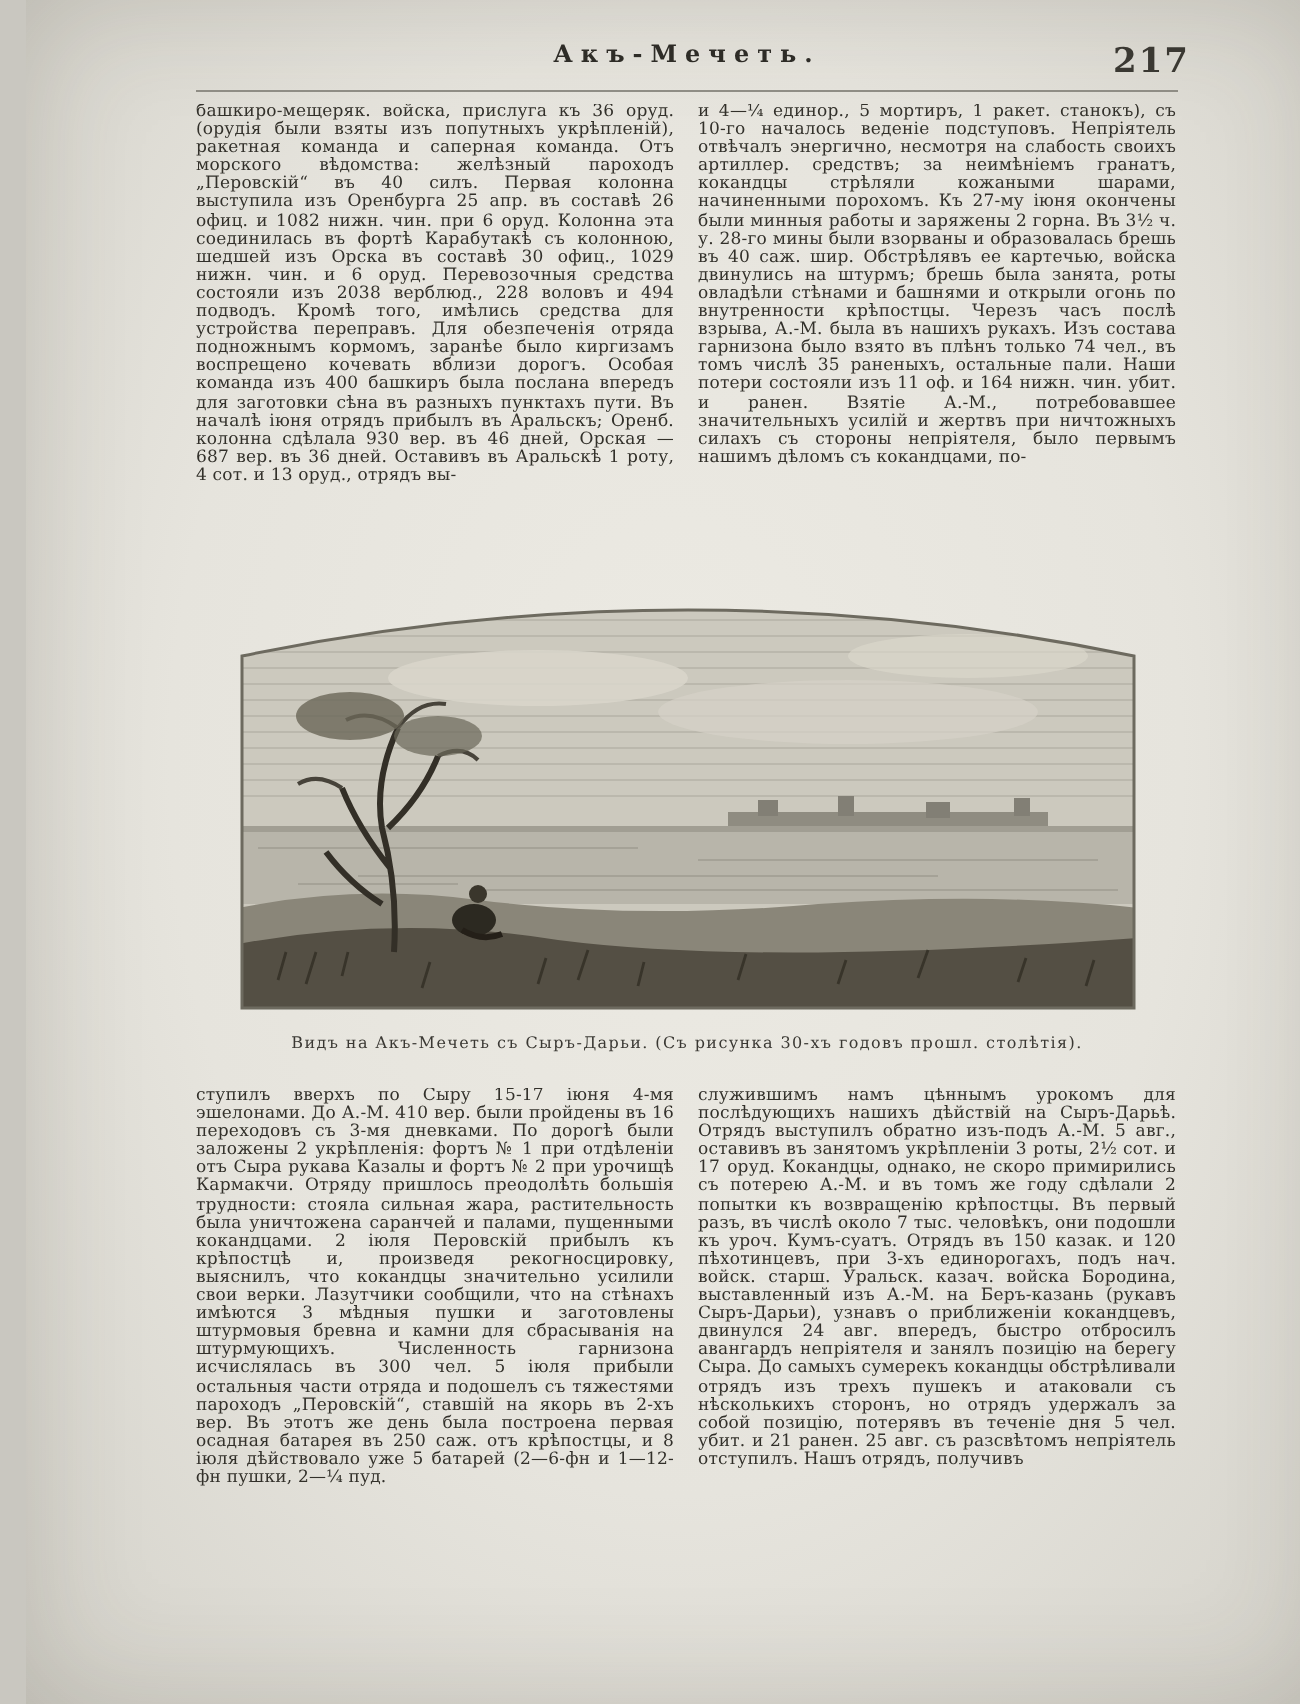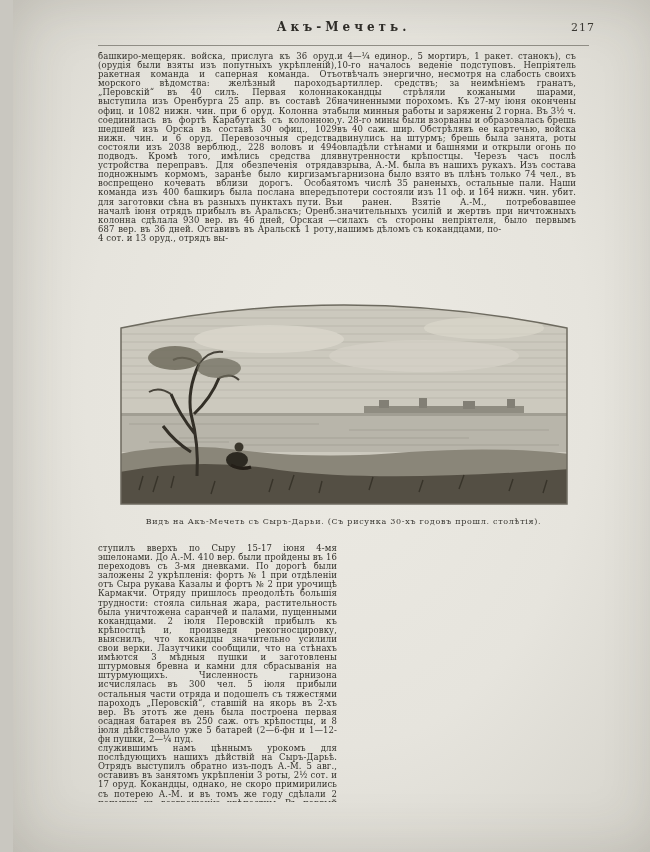--- a/index.html
+++ b/index.html
@@ -20,26 +20,26 @@
     color:#33312c;
   }
   .page-header{position:relative;height:22px;}
   .title{
     margin:0;text-align:center;
     font-size:12px;font-weight:bold;letter-spacing:4px;
     color:#2e2c27;
   }
   .pagenum{
     position:absolute;right:-6px;top:1px;
-    font-size:11px;letter-spacing:1px;color:#3a3832;
+    font-size:17px;letter-spacing:1px;color:#3a3832;font-weight:bold;
   }
   .rule{border-top:1px solid #8f8d85;margin:3px 0 6px 0;}
-  .cols{display:flex;gap:0;overflow:hidden;}
+  .cols{display:flex;gap:12px;overflow:hidden;}
   .cols.top{height:230px;}
-  .cols.bottom{height:258px;margin-top:18px;flex-direction:column;}
+  .cols.bottom{height:258px;margin-top:18px;}
   .col{
     width:239px;
     font-size:8.5px;line-height:9.1px;
     text-align:justify;
     color:#32302a;
     letter-spacing:0.1px;
   }
   figure{margin:12px 0 0 0;text-align:center;}
   .engraving{
     display:inline-block;width:450px;height:212px;line-height:0;

